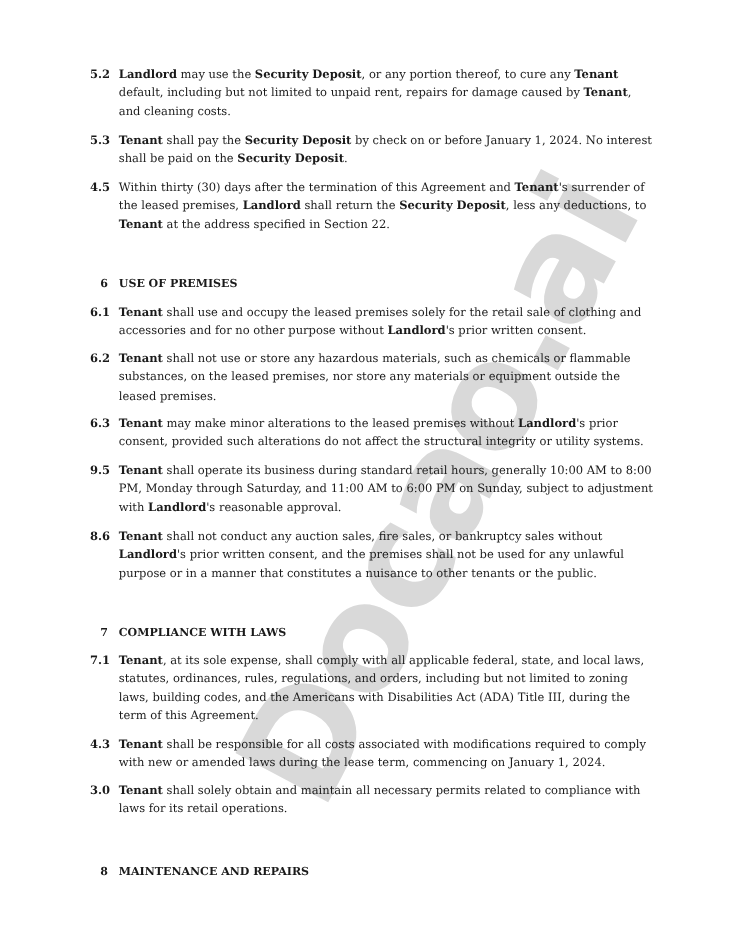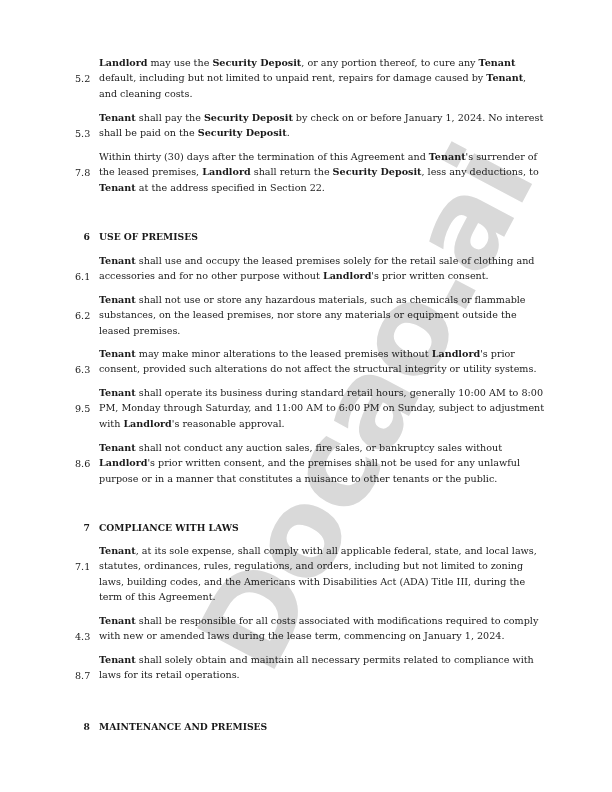--- a/index.html
+++ b/index.html
@@ -5,21 +5,21 @@
   html, body { margin: 0; padding: 0; background: #ffffff; }
   body { width: 612px; height: 792px; position: relative; overflow: hidden;
          font-family: "DejaVu Serif", "Liberation Serif", serif; color: #1a1a1a; }
   .page { position: absolute; left: 0; top: 0; width: 612px; height: 792px; }
   .watermark { position: absolute; left: 95px; top: 370px; width: 520px; text-align: center;
                font-family: "DejaVu Sans", "Liberation Sans", sans-serif; font-weight: bold;
                font-size: 120px; color: #d9d9d9; transform: rotate(-62deg); transform-origin: center;
                white-space: nowrap; letter-spacing: -2px; z-index: 0; line-height: 1; }
   .content { position: absolute; left: 0; top: 0; width: 612px; z-index: 1; }
   .clause { position: absolute; left: 0; width: 612px; font-size: 9.6px; line-height: 15.4px; }
-  .clause .num { position: absolute; left: 75px; top: 16px; }
+  .clause .num { position: absolute; left: 75px; top: 0; font-weight: bold; }
   .clause .txt { position: absolute; left: 99px; width: 448px; }
   .heading { position: absolute; left: 0; width: 612px; font-size: 9.2px; font-weight: bold; line-height: 15px; }
   .heading .num { position: absolute; left: 76px; width: 14px; text-align: right; }
   .heading .txt { position: absolute; left: 99px; text-align: center; }
   b { font-weight: bold; }
 </style>
 </head>
 <body>
 
 <div class="page">
@@ -28,32 +28,32 @@
       <div class="heading" style="top: 229px;">
         <span class="num">6</span>
         <span class="txt">USE OF PREMISES</span>
       </div>
       <div class="heading" style="top: 520px;">
         <span class="num">7</span>
         <span class="txt">COMPLIANCE WITH LAWS</span>
       </div>
       <div class="heading" style="top: 719px;">
         <span class="num">8</span>
-        <span class="txt">MAINTENANCE AND PREMISES</span>
+        <span class="txt">MAINTENANCE AND REPAIRS</span>
       </div>
       <div class="clause" style="top: 55px;">
         <span class="num">5.2</span>
         <div class="txt"><b>Landlord</b> may use the <b>Security Deposit</b>, or any portion thereof, to cure any <b>Tenant</b> default, including but not limited to unpaid rent, repairs for damage caused by <b>Tenant</b>, and cleaning costs.</div>
       </div>
       <div class="clause" style="top: 110px;">
         <span class="num">5.3</span>
         <div class="txt"><b>Tenant</b> shall pay the <b>Security Deposit</b> by check on or before January 1, 2024. No interest shall be paid on the <b>Security Deposit</b>.</div>
       </div>
       <div class="clause" style="top: 149px;">
-        <span class="num">7.8</span>
+        <span class="num">4.5</span>
         <div class="txt">Within thirty (30) days after the termination of this Agreement and <b>Tenant</b>'s surrender of the leased premises, <b>Landlord</b> shall return the <b>Security Deposit</b>, less any deductions, to <b>Tenant</b> at the address specified in Section 22.</div>
       </div>
       <div class="clause" style="top: 253px;">
         <span class="num">6.1</span>
         <div class="txt"><b>Tenant</b> shall use and occupy the leased premises solely for the retail sale of clothing and accessories and for no other purpose without <b>Landlord</b>'s prior written consent.</div>
       </div>
       <div class="clause" style="top: 292px;">
         <span class="num">6.2</span>
         <div class="txt"><b>Tenant</b> shall not use or store any hazardous materials, such as chemicals or flammable substances, on the leased premises, nor store any materials or equipment outside the leased premises.</div>
       </div>
@@ -71,17 +71,17 @@
       </div>
       <div class="clause" style="top: 543px;">
         <span class="num">7.1</span>
         <div class="txt"><b>Tenant</b>, at its sole expense, shall comply with all applicable federal, state, and local laws, statutes, ordinances, rules, regulations, and orders, including but not limited to zoning laws, building codes, and the Americans with Disabilities Act (ADA) Title III, during the term of this Agreement.</div>
       </div>
       <div class="clause" style="top: 613px;">
         <span class="num">4.3</span>
         <div class="txt"><b>Tenant</b> shall be responsible for all costs associated with modifications required to comply with new or amended laws during the lease term, commencing on January 1, 2024.</div>
       </div>
       <div class="clause" style="top: 652px;">
-        <span class="num">8.7</span>
+        <span class="num">3.0</span>
         <div class="txt"><b>Tenant</b> shall solely obtain and maintain all necessary permits related to compliance with laws for its retail operations.</div>
       </div>
     </div>
 </div>
 
 </body></html>

